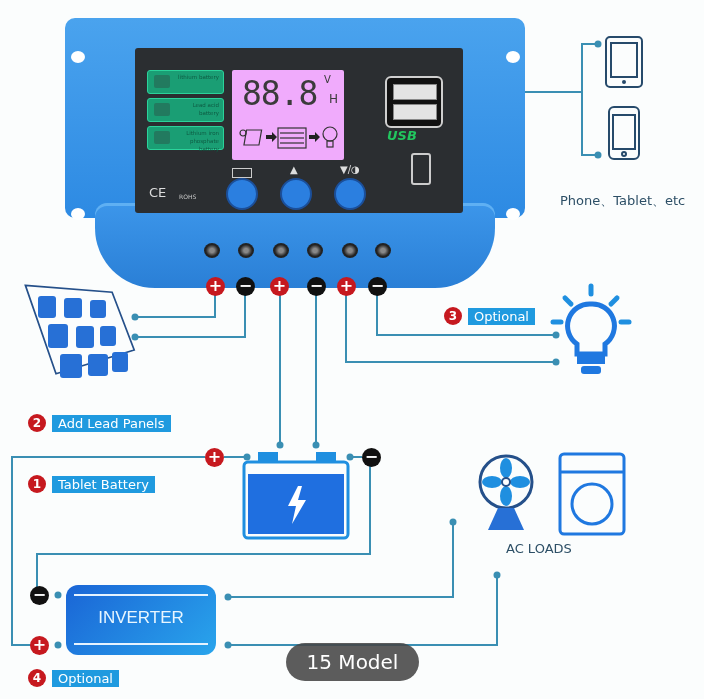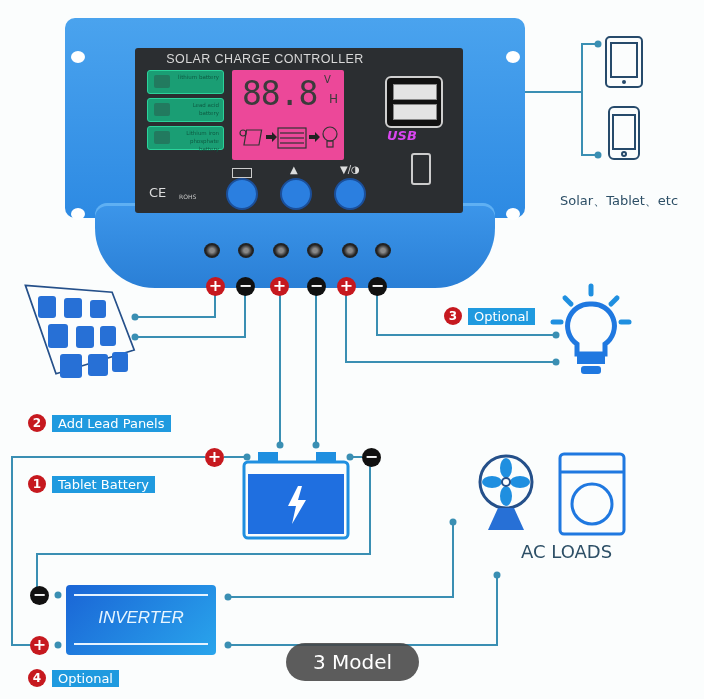--- a/index.html
+++ b/index.html
@@ -8,34 +8,34 @@
   svg.wires{position:absolute;left:0;top:0;}
   .ctrl{left:65px;top:18px;width:460px;height:255px;}
   .case-top{position:absolute;left:0;top:0;width:460px;height:200px;background:linear-gradient(#4aa3ee,#2d8ae3);border-radius:10px;}
   .case-bot{position:absolute;left:30px;top:185px;width:400px;height:85px;background:linear-gradient(#3c96ea,#2a7fd6);border-radius:12px 12px 60px 60px;box-shadow:inset 0 3px 0 #5fb0f3;}
   .hole{position:absolute;width:14px;height:12px;background:#fff;border-radius:50%;}
   .panel{position:absolute;left:70px;top:30px;width:328px;height:165px;background:#2b2e31;border-radius:3px;}
   .panel-title{position:absolute;left:0;top:4px;width:260px;text-align:center;font-family:"Liberation Sans",sans-serif;font-size:12.5px;color:#d8d8d8;letter-spacing:0.4px;}
   .bat-type{position:absolute;left:12px;width:75px;height:22px;background:#1a9e74;border-radius:3px;border:1px solid #2bd39b;}
   .bat-type .ic{position:absolute;left:6px;top:4px;width:16px;height:13px;background:#227a5f;border-radius:2px;}
   .bat-type .tx{position:absolute;right:4px;top:2px;width:45px;font-size:5.5px;line-height:8px;color:#0e5b43;text-align:right;}
-  .lcd{position:absolute;left:97px;top:22px;width:112px;height:90px;background:#ec4899;border-radius:2px;}
+  .lcd{position:absolute;left:97px;top:22px;width:112px;height:90px;background:#f0abfc;border-radius:2px;}
   .seg{position:absolute;left:10px;top:4px;font-family:"DejaVu Sans Mono",monospace;font-size:33px;color:#3b3b3b;letter-spacing:-1px;}
   .btn-round{position:absolute;width:28px;height:28px;border-radius:50%;background:#2b7fe0;border:2px solid #1b4f9a;}
   .usb{position:absolute;left:250px;top:28px;width:54px;height:48px;background:#111;border:2px solid #cfcfcf;border-radius:6px;}
   .usb .slot{position:absolute;left:6px;width:42px;height:14px;background:#e3e3e3;border:1px solid #888;}
   .screw{position:absolute;top:225px;width:16px;height:15px;border-radius:50%;background:radial-gradient(#888 0 20%,#222 55%);}
   .term{position:absolute;width:19px;height:19px;border-radius:50%;color:#fff;font-weight:bold;font-size:16px;line-height:18px;text-align:center;}
   .term.pos{background:#c6191f;}
   .term.neg{background:#111;}
   .tag{position:absolute;height:20px;display:flex;align-items:center;}
   .tag .num{width:18px;height:18px;border-radius:50%;background:#c6191f;color:#fff;font-weight:bold;font-size:12px;line-height:18px;text-align:center;margin-right:6px;}
   .tag .lbl{background:#1f9adf;color:#fff;font-size:13px;padding:1px 6px;font-family:"DejaVu Sans",sans-serif;}
   .caption{position:absolute;font-size:13px;color:#2d4f66;font-family:"DejaVu Sans",sans-serif;}
-  .inverter{left:66px;top:585px;width:150px;height:70px;background:linear-gradient(135deg,#1a65d6,#29a5ec);border-radius:4px;font-style:italic;}
+  .inverter{left:66px;top:585px;width:150px;height:70px;background:linear-gradient(135deg,#1a65d6,#29a5ec);border-radius:12px;}
   .inverter .ln{position:absolute;left:8px;width:134px;height:2px;background:#e6f3ff;}
   .inverter .name{position:absolute;left:0;top:23px;width:150px;text-align:center;color:#e8f6ff;font-size:17px;font-family:"Liberation Sans",sans-serif;}
   .badge{left:286px;top:643px;width:133px;height:38px;border-radius:19px;background:rgba(70,70,70,0.88);color:#fff;font-size:20px;line-height:38px;text-align:center;font-family:"DejaVu Sans",sans-serif;}
 </style>
 </head>
 <body>
 
 <svg class="wires" width="704" height="699">
   <g stroke="#3a8fb3" stroke-width="2" fill="none">
 
@@ -80,21 +80,20 @@
 </svg>
 
 <div class="abs ctrl">
   <div class="case-top"></div>
   <div class="hole" style="left:6px;top:33px"></div>
   <div class="hole" style="left:441px;top:33px"></div>
   <div class="hole" style="left:6px;top:190px"></div>
   <div class="hole" style="left:441px;top:190px"></div>
   <div class="case-bot"></div>
   <div class="panel">
-    <div class="panel-title">SOLAR CHARGE CONTROLLER</div>
     <div class="bat-type" style="top:22px">
         <div class="ic"></div>
         <div class="tx">lithium battery</div>
       </div>
     <div class="bat-type" style="top:50px">
         <div class="ic"></div>
         <div class="tx">Lead acid battery</div>
       </div>
     <div class="bat-type" style="top:78px">
         <div class="ic"></div>
@@ -126,21 +125,21 @@
     <div class="abs" style="left:205px;top:116px;color:#ddd;font-size:10px">▼/◑</div>
     <div class="btn-round" style="left:91px;top:130px"></div>
     <div class="btn-round" style="left:145px;top:130px"></div>
     <div class="btn-round" style="left:199px;top:130px"></div>
     <div class="abs" style="left:14px;top:137px;color:#ddd;font-size:13px">CE</div>
     <div class="abs" style="left:44px;top:145px;color:#ccc;font-size:6px">ROHS</div>
     <div class="usb">
       <div class="slot" style="top:6px"></div>
       <div class="slot" style="top:26px"></div>
     </div>
-    <div class="abs" style="left:252px;top:80px;color:#d946ef;font-size:13px;font-style:italic;font-weight:bold">USB</div>
+    <div class="abs" style="left:252px;top:80px;color:#22c55e;font-size:13px;font-style:italic;font-weight:bold">USB</div>
     <div class="abs" style="left:276px;top:105px;width:16px;height:28px;border:2px solid #ccc;border-radius:3px"></div>
   </div>
   <div class="screw" style="left:139px"></div>
   <div class="screw" style="left:173px"></div>
   <div class="screw" style="left:208px"></div>
   <div class="screw" style="left:242px"></div>
   <div class="screw" style="left:277px"></div>
   <div class="screw" style="left:310px"></div>
 </div>
 
@@ -154,21 +153,21 @@
 <svg class="abs" style="left:604px;top:35px" width="40" height="125">
   <g stroke="#264a6b" stroke-width="2" fill="none">
     <rect x="2" y="2" width="36" height="50" rx="4"></rect>
       <rect x="7" y="8" width="26" height="34"></rect>
     <rect x="5" y="72" width="30" height="52" rx="5"></rect>
       <rect x="9" y="80" width="22" height="34"></rect>
       <circle cx="20" cy="119" r="2"></circle>
   </g>
   <circle cx="20" cy="47" r="2" fill="#264a6b"></circle>
 </svg>
-<div class="caption" style="left:560px;top:192px">Solar、Tablet、etc</div>
+<div class="caption" style="left:560px;top:192px">Phone、Tablet、etc</div>
 
 <svg class="abs" style="left:22px;top:282px" width="118" height="110">
   <polygon points="4,4 106,12 132,80 40,108" fill="none" stroke="#25508a" stroke-width="2" transform="scale(0.85)"></polygon>
   <g fill="#2770d6">
     <rect x="16" y="14" width="18" height="22" rx="3"></rect>
       <rect x="42" y="16" width="18" height="20" rx="3"></rect>
       <rect x="68" y="18" width="16" height="18" rx="3"></rect>
     <rect x="26" y="42" width="20" height="24" rx="3"></rect>
       <rect x="54" y="44" width="18" height="22" rx="3"></rect>
       <rect x="78" y="44" width="16" height="20" rx="3"></rect>
@@ -233,15 +232,15 @@
       <ellipse cx="44" cy="30" rx="10" ry="6"></ellipse>
       <ellipse cx="30" cy="44" rx="6" ry="10"></ellipse>
       <ellipse cx="16" cy="30" rx="10" ry="6"></ellipse>
     </g>
   <circle cx="30" cy="30" r="4" fill="#fff" stroke="#25508a" stroke-width="2"></circle>
   <polygon points="22,56 38,56 48,78 12,78" fill="#2770d6"></polygon>
   <rect x="84" y="2" width="64" height="80" rx="4" fill="none" stroke="#1f78e0" stroke-width="3"></rect>
   <line x1="84" y1="20" x2="148" y2="20" stroke="#1f78e0" stroke-width="3"></line>
   <circle cx="116" cy="52" r="20" fill="none" stroke="#1f78e0" stroke-width="3"></circle>
 </svg>
-<div class="caption" style="left:521px;top:541px;font-size:18px">AC LOADS</div>
-
-<div class="abs badge">3 Model</div>
+<div class="caption" style="left:506px;top:541px;font-size:13px">AC LOADS</div>
+
+<div class="abs badge">15 Model</div>
 
 </body></html>

